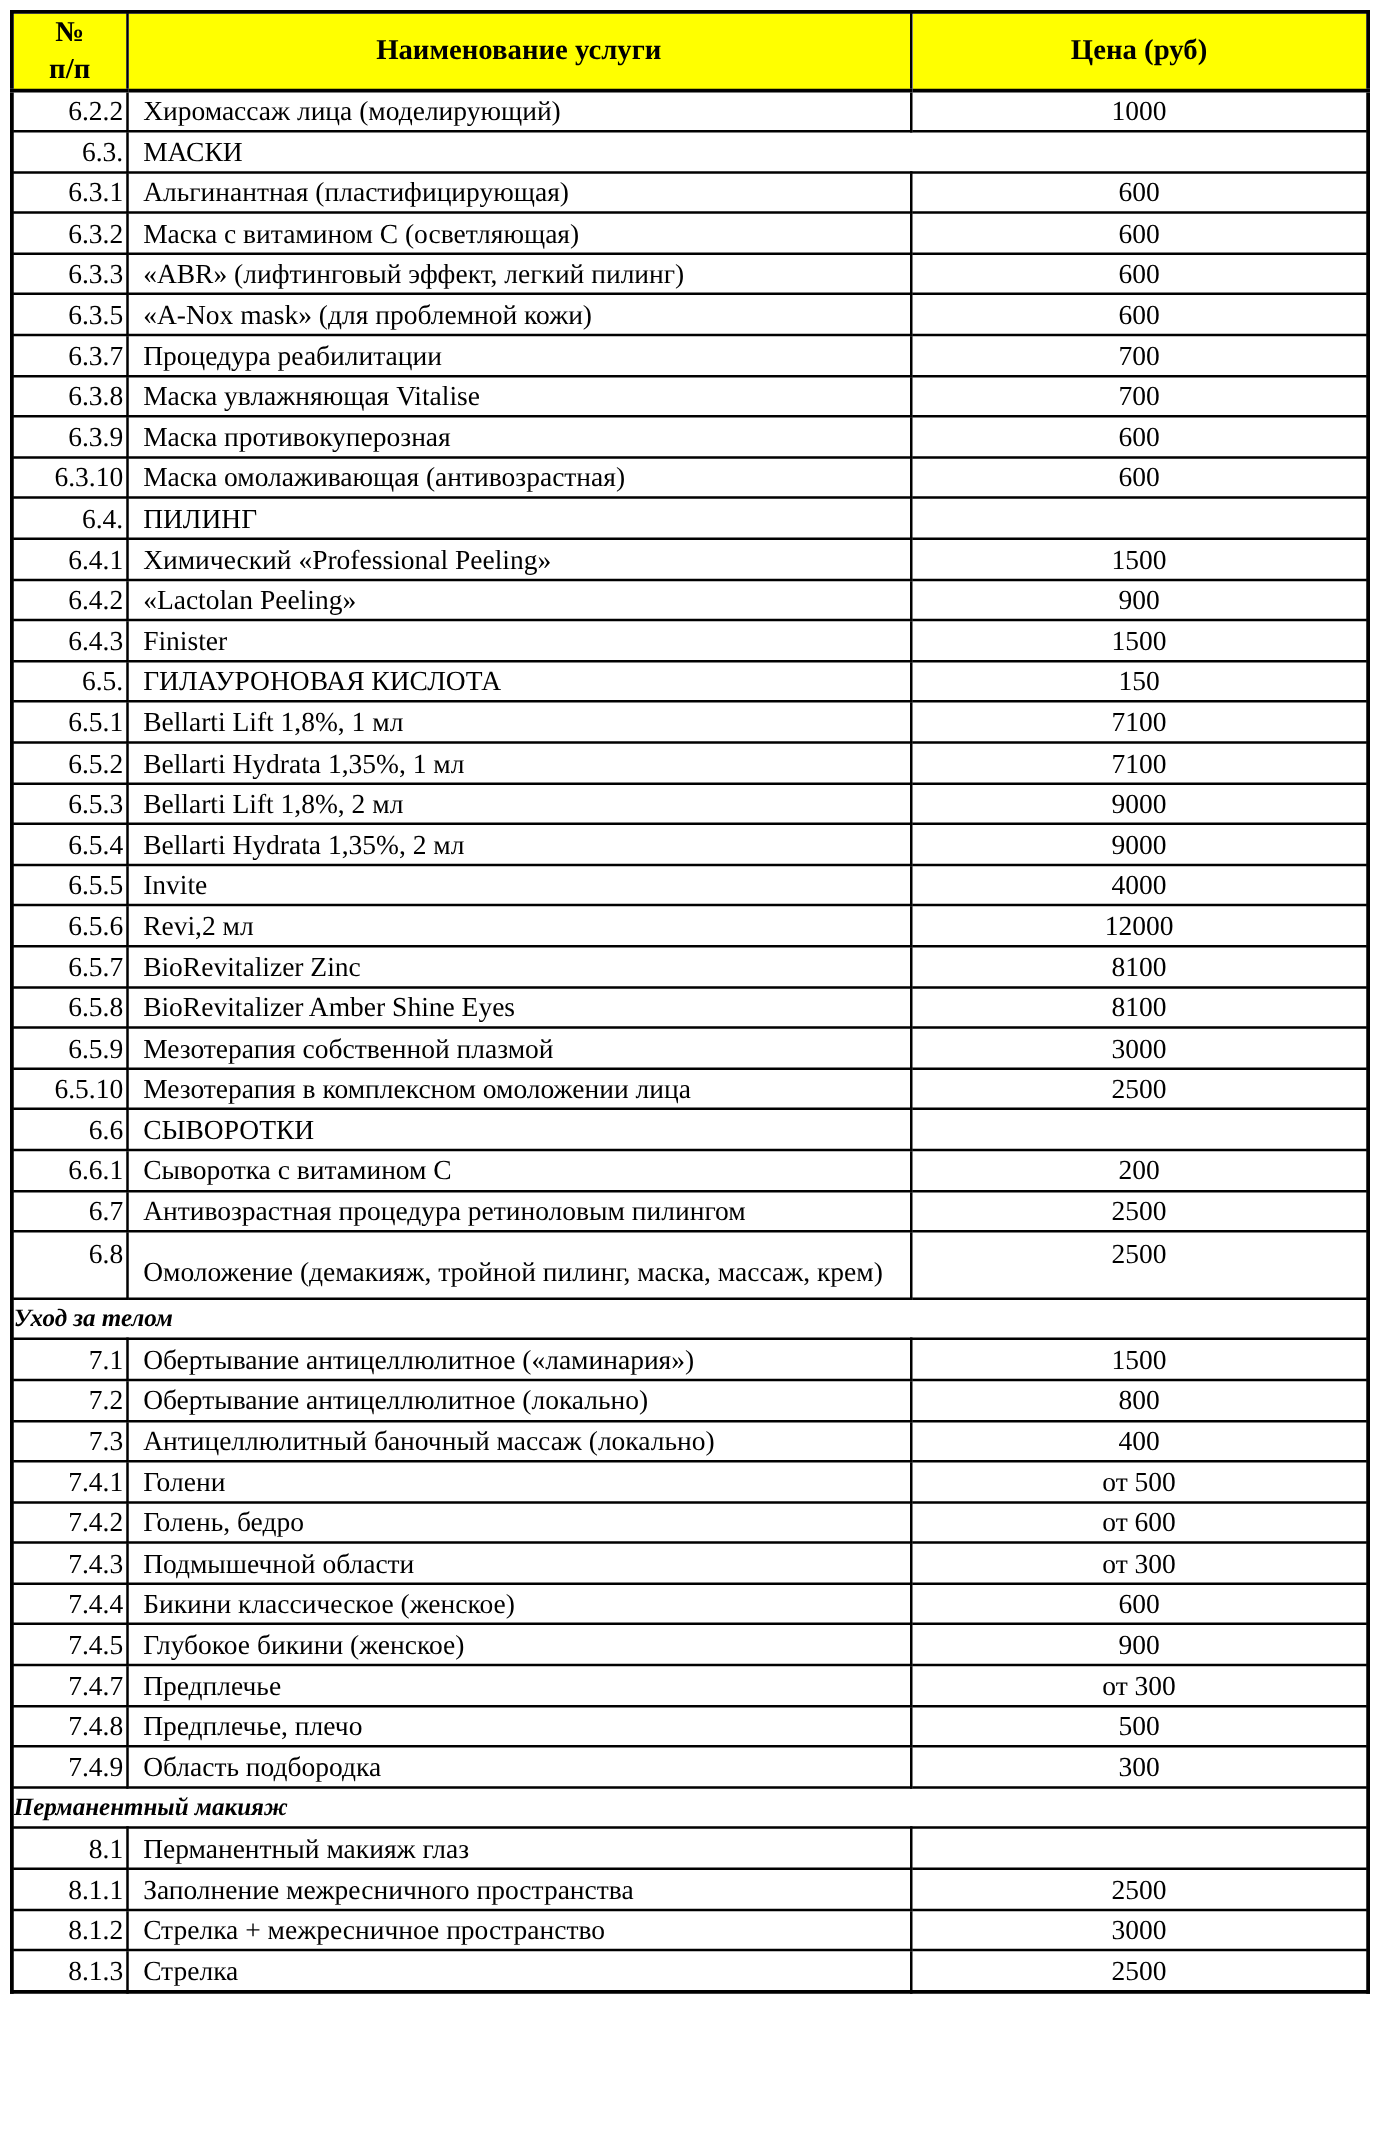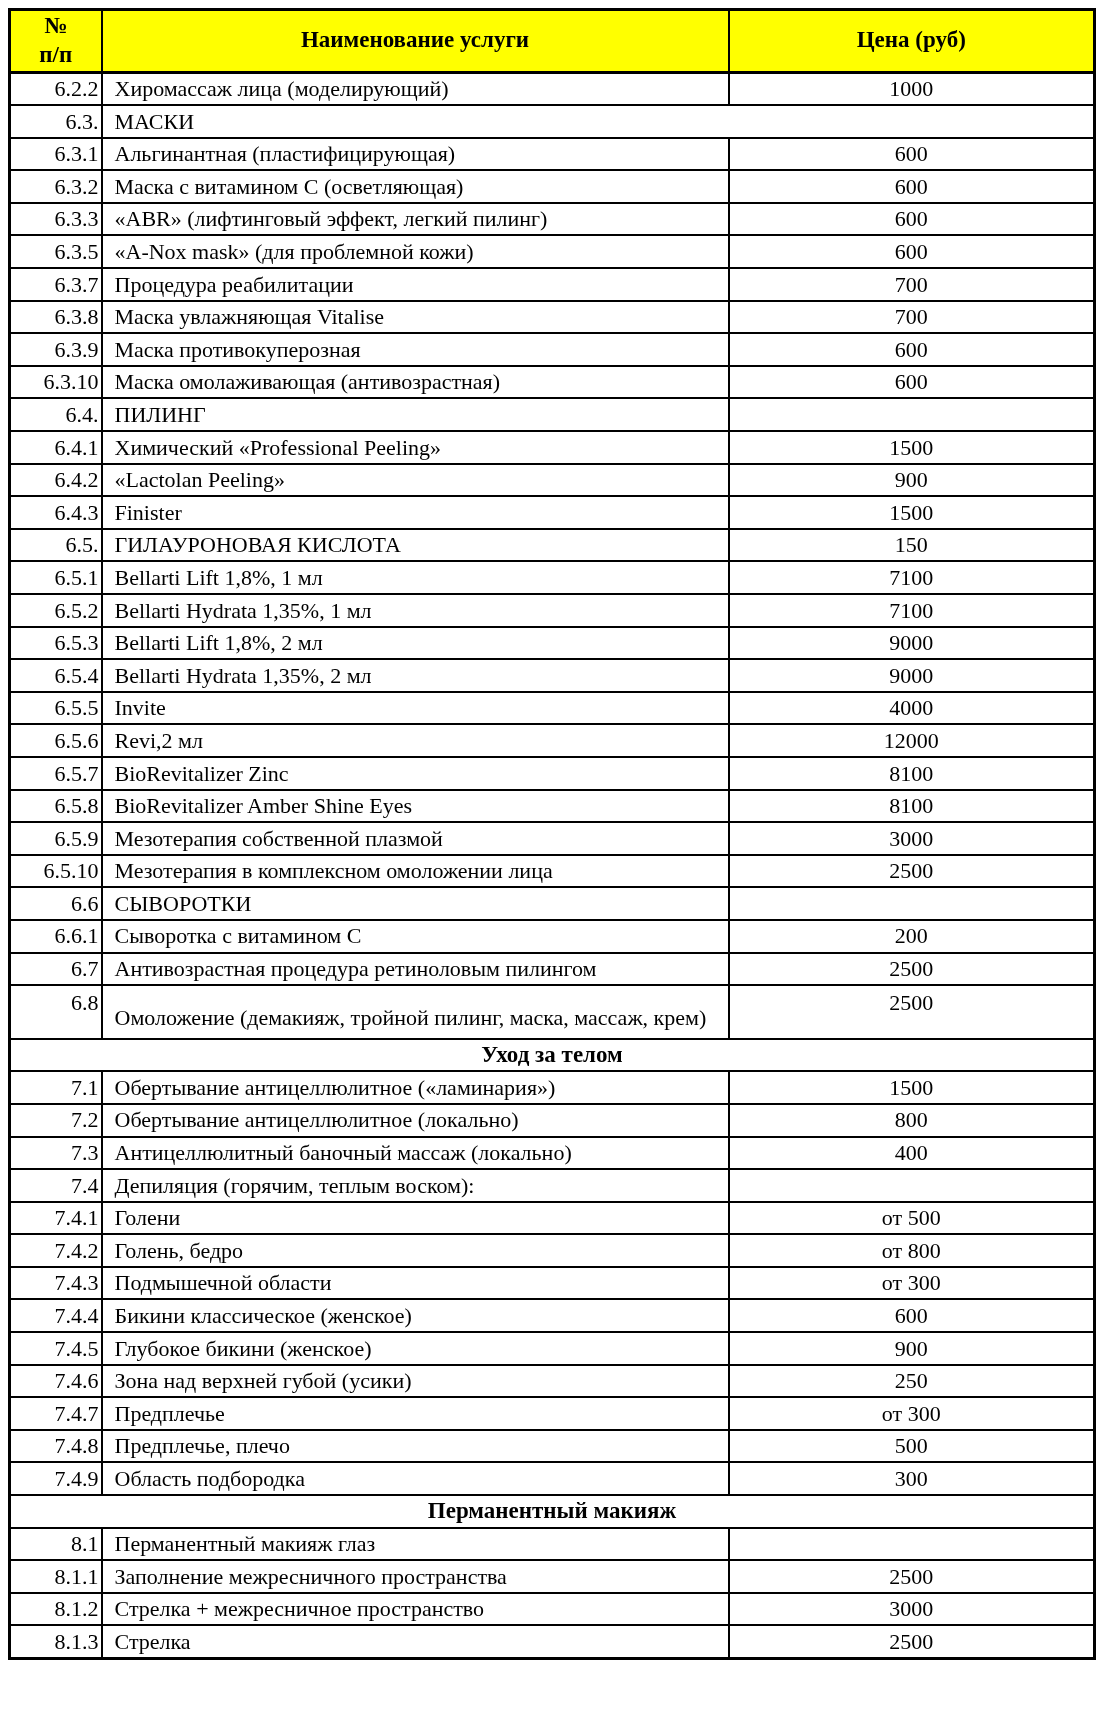--- a/index.html
+++ b/index.html
@@ -34,24 +34,24 @@
     text-align: center;
     white-space: pre-line;
     border-bottom: 3px solid #000;
   }
   .price-table tbody td { height: 30.6px; }
   td.num-cell   { text-align: right; padding: 0 2px 0 8px; }
   td.name-cell  { text-align: left; padding: 0 4px 0 12px; }
   td.price-cell { text-align: center; padding: 0 2px; }
   td.b, .bold-part { font-weight: normal; }
   td.section-cell {
-    text-align: center;
     font-weight: bold;
-    font-size: 23px;
+    font-size: 20px;
     padding: 0;
+    font-style: italic;
   }
   tr.multiline td { vertical-align: top; }
   tr.multiline td.num-cell, tr.multiline td.price-cell { padding-top: 3px; }
   tr.multiline td.name-cell { line-height: 28px; padding-top: 18px; padding-bottom: 3px; }
 </style>
 </head>
 <body>
 
 <div class="page">
   <table class="price-table">
@@ -225,53 +225,43 @@
           <td class="num-cell">7.2</td>
           <td class="name-cell">Обертывание антицеллюлитное (локально)</td>
           <td class="price-cell">800</td>
         </tr>
         <tr>
           <td class="num-cell">7.3</td>
           <td class="name-cell">Антицеллюлитный баночный массаж (локально)</td>
           <td class="price-cell">400</td>
         </tr>
         <tr>
-          <td class="num-cell b">7.4</td>
-          <td class="name-cell b">Депиляция (горячим, теплым воском):</td>
-          <td class="price-cell"></td>
-        </tr>
-        <tr>
           <td class="num-cell">7.4.1</td>
           <td class="name-cell">Голени</td>
           <td class="price-cell">от 500</td>
         </tr>
         <tr>
           <td class="num-cell">7.4.2</td>
           <td class="name-cell">Голень, бедро</td>
-          <td class="price-cell">от 800</td>
+          <td class="price-cell">от 600</td>
         </tr>
         <tr>
           <td class="num-cell">7.4.3</td>
           <td class="name-cell">Подмышечной области</td>
           <td class="price-cell">от 300</td>
         </tr>
         <tr>
           <td class="num-cell">7.4.4</td>
           <td class="name-cell">Бикини классическое (женское)</td>
           <td class="price-cell">600</td>
         </tr>
         <tr>
           <td class="num-cell">7.4.5</td>
           <td class="name-cell">Глубокое бикини (женское)</td>
           <td class="price-cell">900</td>
-        </tr>
-        <tr>
-          <td class="num-cell">7.4.6</td>
-          <td class="name-cell">Зона над верхней губой (усики)</td>
-          <td class="price-cell">250</td>
         </tr>
         <tr>
           <td class="num-cell">7.4.7</td>
           <td class="name-cell">Предплечье</td>
           <td class="price-cell">от 300</td>
         </tr>
         <tr>
           <td class="num-cell">7.4.8</td>
           <td class="name-cell">Предплечье, плечо</td>
           <td class="price-cell">500</td>

